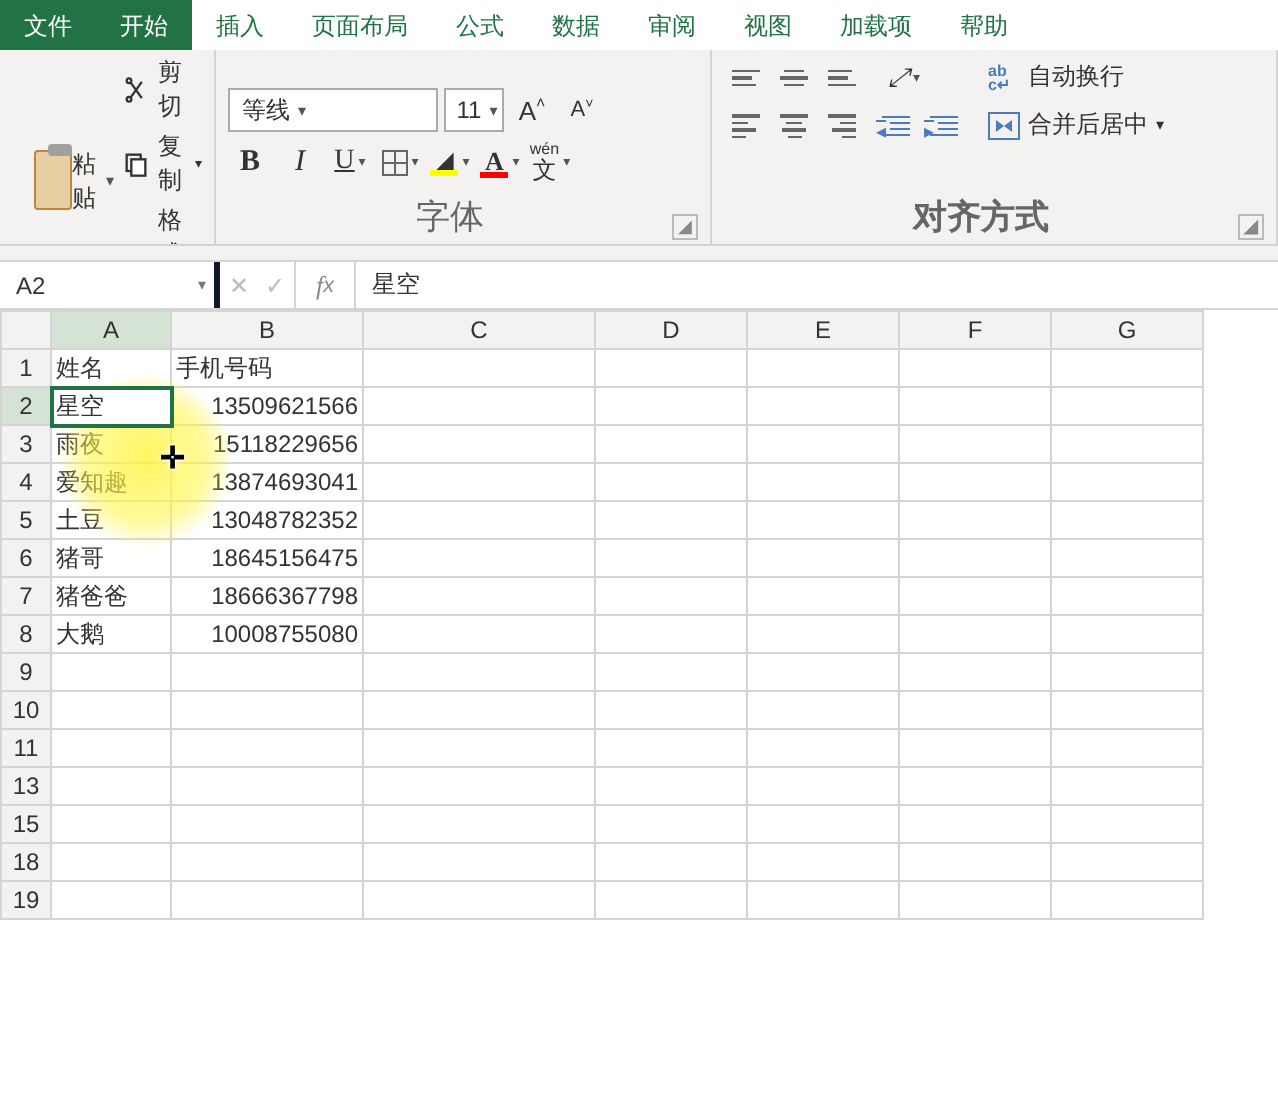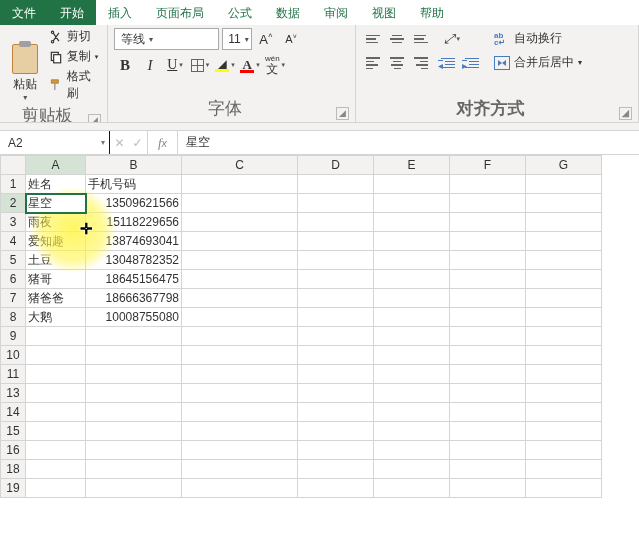--- a/index.html
+++ b/index.html
@@ -13,32 +13,32 @@
   .menubar .tab.normal { color: #217346; }
 
   
   .ribbon { background: #f3f2f1; border-bottom: 1px solid #d4d4d4; height: 98px; display: flex; overflow:hidden;}
   .group { border-right: 1px solid #d4d4d4; padding: 3px 6px 2px 6px; display: flex; flex-direction: column; justify-content: space-between; }
   .group-label { text-align: center; font-size: 17px; color: #666; padding-top: 2px;}
   .group-body { flex: 1; display: flex; }
 
   
   .clip-body { display: flex; }
-  .paste-big { display:flex; flex-direction:column; align-items:center; justify-content:flex-end; width:40px; }
+  .paste-big { display:flex; flex-direction:row; align-items:center; justify-content:flex-end; width:40px;margin-left:11px; }
   .paste-big .clipboard-icon { width:26px; height:30px; border:1px solid #c0853a; border-radius:2px; position:relative; background:#e8cfa3; margin-bottom:2px;}
   .paste-big .clipboard-icon::before { content:""; position:absolute; top:-4px; left:6px; width:12px; height:6px; background:#a0a0a0; border-radius:2px;}
   .paste-big .caret { font-size:8px; color:#555;}
   .clip-list { display:flex; flex-direction:column; gap:3px; padding-left:4px;}
   .clip-item { display:flex; align-items:center; gap:4px; font-size:12px; color:#333; cursor:pointer;}
   .mini-icon { width:14px; height:14px; display:inline-flex; align-items:center; justify-content:center; }
   .scissors svg, .copysvg svg, .brush svg { width:14px; height:14px; }
   .corner-launch { align-self:flex-end; font-size:9px; color:#888; border:1px solid #bbb; width:13px; height:13px; line-height:11px; text-align:center; }
 
   
-  .font-body{ display:flex; flex-direction:column; gap:4px; }
+  .font-body{ display:flex; flex-direction:column; gap:4px;margin-top:16px; }
   .font-row{ display:flex; align-items:center; gap:3px; }
   .combo{ background:#fff; border:1px solid #aaa; height:22px; display:flex; align-items:center; padding:0 3px 0 6px; font-size:12px; }
   .combo .caret{ font-size:8px; color:#555; padding-left:4px;}
   .font-name{ width:105px; }
   .font-size{ width:30px; justify-content:center;}
   .tbtn{ width:22px; height:22px; display:inline-flex; align-items:center; justify-content:center; border:1px solid transparent; cursor:pointer; font-size:13px;}
   .tbtn .caret{ font-size:7px; color:#555; margin-left:2px;}
   .bold{ font-weight:bold; font-family:"Times New Roman",serif; font-size:15px;}
   .italic{ font-style:italic; font-family:"Times New Roman",serif; font-size:15px;}
   .underline{ text-decoration:underline; font-family:"Times New Roman",serif; font-size:14px;}
@@ -61,21 +61,21 @@
   .merge-icon::after{ content:""; position:absolute; right:3px; top:3px; width:0; height:0; border-top:3px solid transparent; border-bottom:3px solid transparent; border-right:4px solid #4a7bbf;}
   .wrap-icon{ width:16px; height:12px; display:inline-block; position:relative;}
   .wrap-icon::before{content:"ab"; position:absolute; font-size:8px; top:-2px; left:0; color:#4a7bbf; font-weight:bold;}
   .wrap-icon::after{content:"c↵"; position:absolute; font-size:8px; top:5px; left:0; color:#4a7bbf; font-weight:bold;}
   .indent-icon{ display:flex; flex-direction:column; gap:1.5px; position:relative; width:16px;}
   .indent-icon span{ height:1.5px; background:#4a7bbf; }
   .indent-icon .arrow{ position:absolute; font-size:10px; color:#4a7bbf; }
 
   
   .fx-row{ display:flex; align-items:center; border-bottom:1px solid #d4d4d4; height:24px; background:#fff;}
-  .namebox{ width:110px; border-right:1px solid #0f172a; height:100%; display:flex; align-items:center; padding:0 4px 0 8px; font-size:12px; justify-content:space-between;}
+  .namebox{ width:110px; border-right:3px solid #0f172a; height:100%; display:flex; align-items:center; padding:0 4px 0 8px; font-size:12px; justify-content:space-between;}
   .namebox .caret{ font-size:8px; color:#777;}
   .fx-sep{ width:38px; display:flex; align-items:center; justify-content:center; gap:8px; color:#bcbcbc; font-size:12px; border-right:1px solid #d4d4d4; height:100%;}
   .fx-label{ width:30px; text-align:center; font-style:italic; font-family:"Times New Roman",serif; font-size:13px; color:#888; border-right:1px solid #d4d4d4; height:100%; display:flex; align-items:center; justify-content:center;}
   .fx-input{ flex:1; padding:0 8px; font-size:12px; display:flex; align-items:center; height:100%;}
   .thin-gap{ height:8px; background:#f3f2f1; border-bottom:1px solid #d4d4d4;}
 
   
   .sheet{ position:relative; }
   table.grid{ border-collapse:collapse; table-layout:fixed; }
   table.grid th, table.grid td{ border:1px solid #d4d4d4; font-size:12px; height:19px; overflow:hidden; white-space:nowrap; background:#fff;}
@@ -104,20 +104,21 @@
 <div class="menubar">
   <div class="tab file">文件</div>
 
 <div class="tab active">开始</div>
     <div class="tab normal">插入</div>
     <div class="tab normal">页面布局</div>
     <div class="tab normal">公式</div>
     <div class="tab normal">数据</div>
     <div class="tab normal">审阅</div>
     <div class="tab normal">视图</div>
+    <div class="tab normal">加载项</div>
     <div class="tab normal">帮助</div>
   </div>
 
 <div class="ribbon">
 
   <div class="group" style="width:108px;">
     <div class="group-body clip-body">
       <div class="paste-big">
         <span class="clipboard-icon"></span>
         <span style="font-size:12px;">粘贴</span>
@@ -458,41 +459,21 @@
           <th class="rowh">13</th>
           <td></td>
           <td></td>
           <td></td>
           <td></td>
           <td></td>
           <td></td>
           <td></td>
         </tr>
         <tr>
-          <th class="rowh">14</th>
-          <td></td>
-          <td></td>
-          <td></td>
-          <td></td>
-          <td></td>
-          <td></td>
-          <td></td>
-        </tr>
-        <tr>
           <th class="rowh">15</th>
-          <td></td>
-          <td></td>
-          <td></td>
-          <td></td>
-          <td></td>
-          <td></td>
-          <td></td>
-        </tr>
-        <tr>
-          <th class="rowh">16</th>
           <td></td>
           <td></td>
           <td></td>
           <td></td>
           <td></td>
           <td></td>
           <td></td>
         </tr>
         <tr>
           <th class="rowh">18</th>

